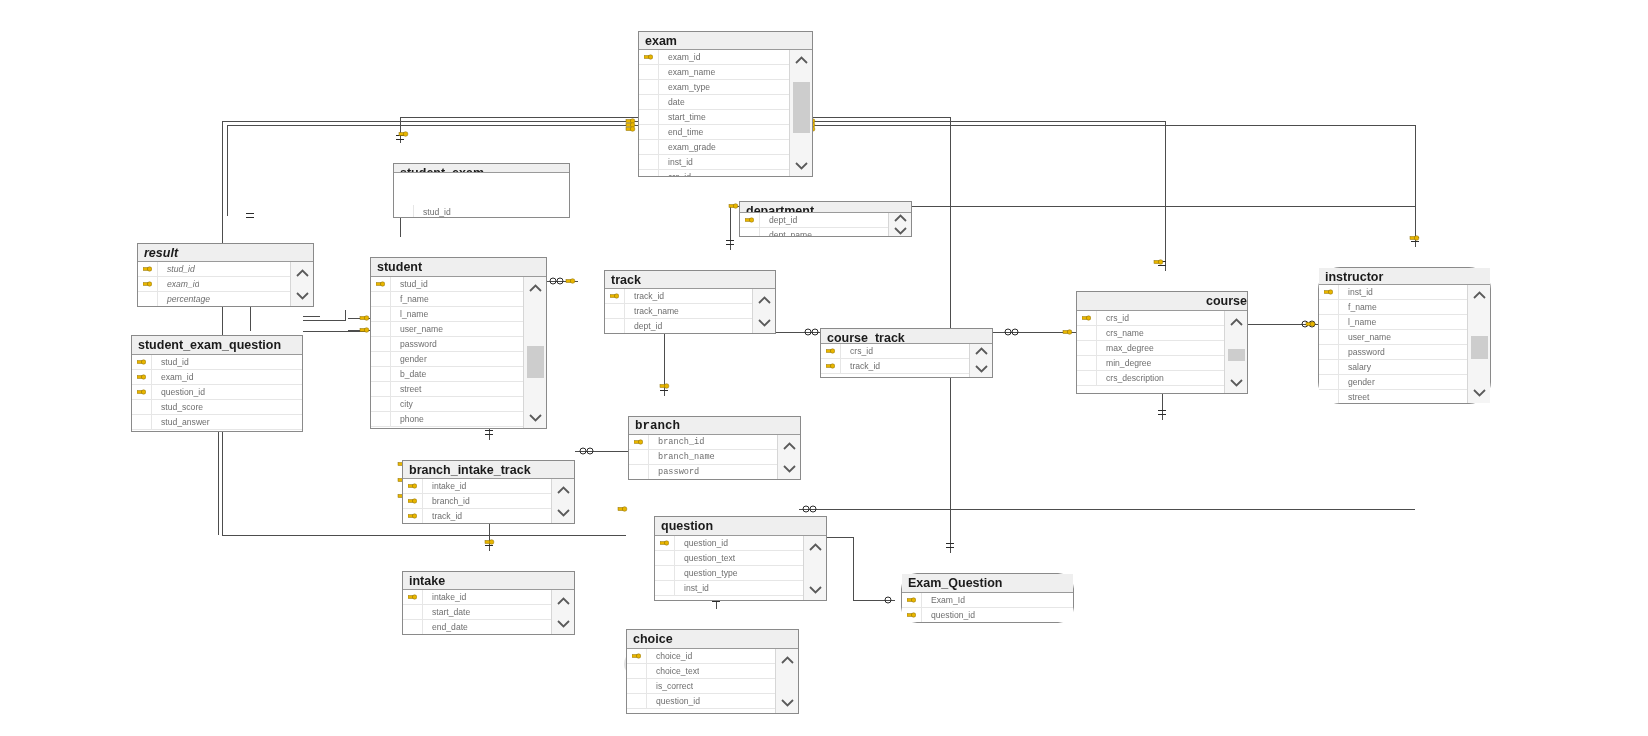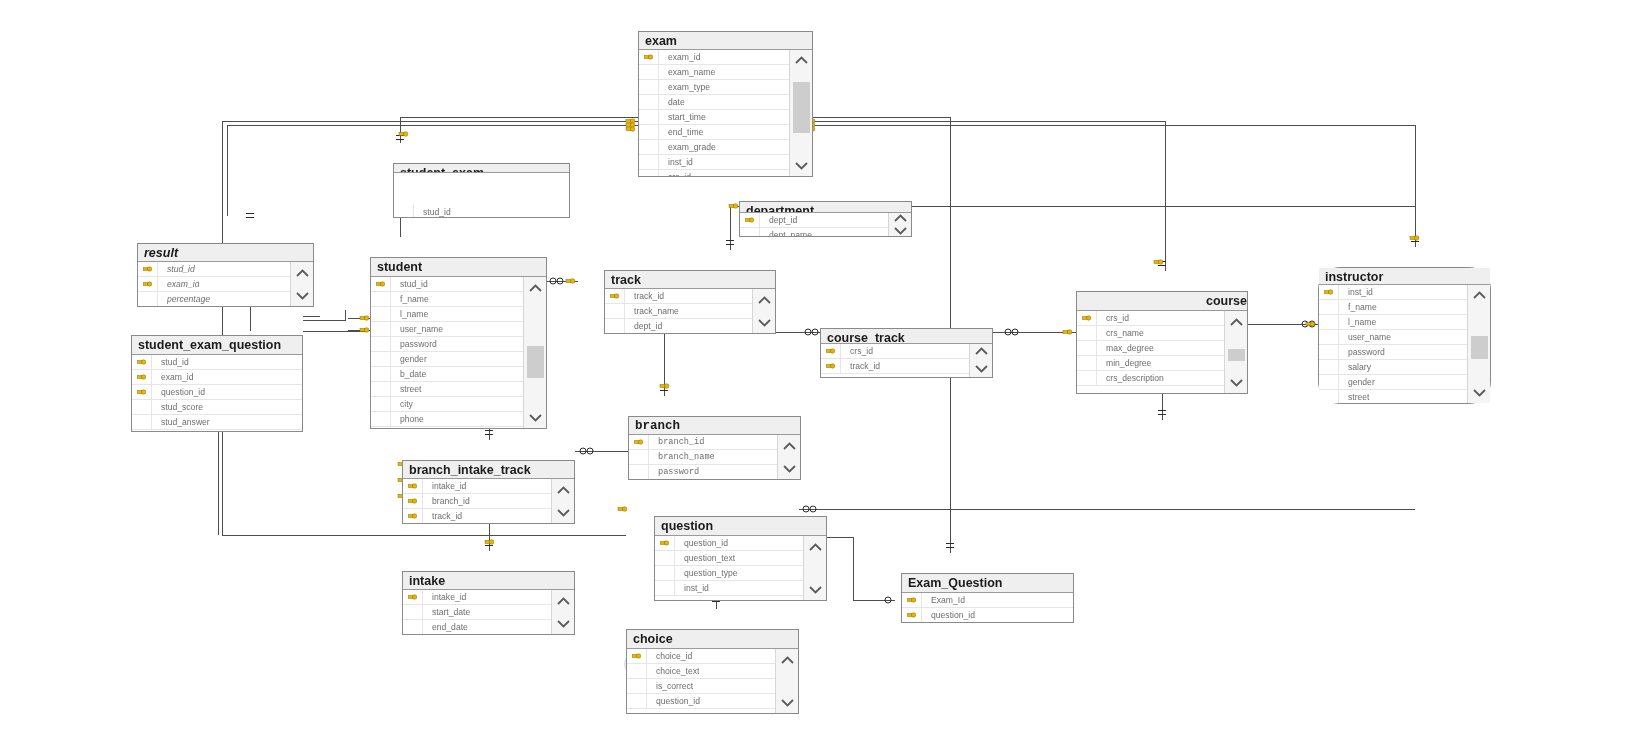--- a/index.html
+++ b/index.html
@@ -903,21 +903,21 @@
             </div>
             <div class="thumbwrap"></div>
             <div class="arr">
               <svg width="13" height="9" viewBox="0 0 13 9">
                 <path d="M1,2 L6.5,7.5 L12,2" fill="none" stroke="#5a5a5a" stroke-width="1.8"></path>
               </svg>
             </div>
           </div>
         </div>
       </div>
-      <div class="tbl" style="left: 901px; top: 553px; width: 173px; height: 50px;">
+      <div class="tbl" style="left: 901px; top: 553px; width: 173px; height: 50px; border-radius: 16px;">
         <div class="hdr">Exam_Question</div>
         <div class="body">
           <div class="cols">
             <div class="row">
               <div class="keycell">
                 <svg class="keyglyph" viewBox="0 0 9 8">
                   <rect x="0" y="2.6" width="5" height="2.8" fill="#e8b500" stroke="#8a6d00" stroke-width="0.5"></rect>
                   <circle cx="6.6" cy="4" r="2.2" fill="#e8b500" stroke="#8a6d00" stroke-width="0.5"></circle>
                 </svg>
               </div>

